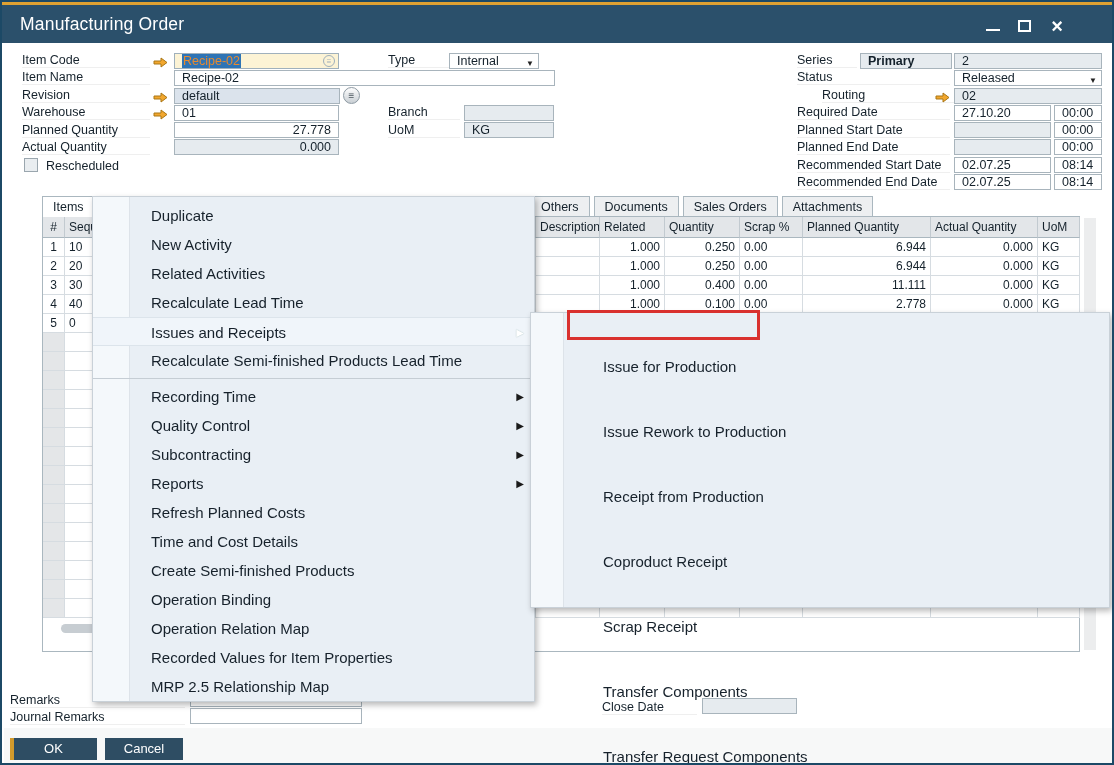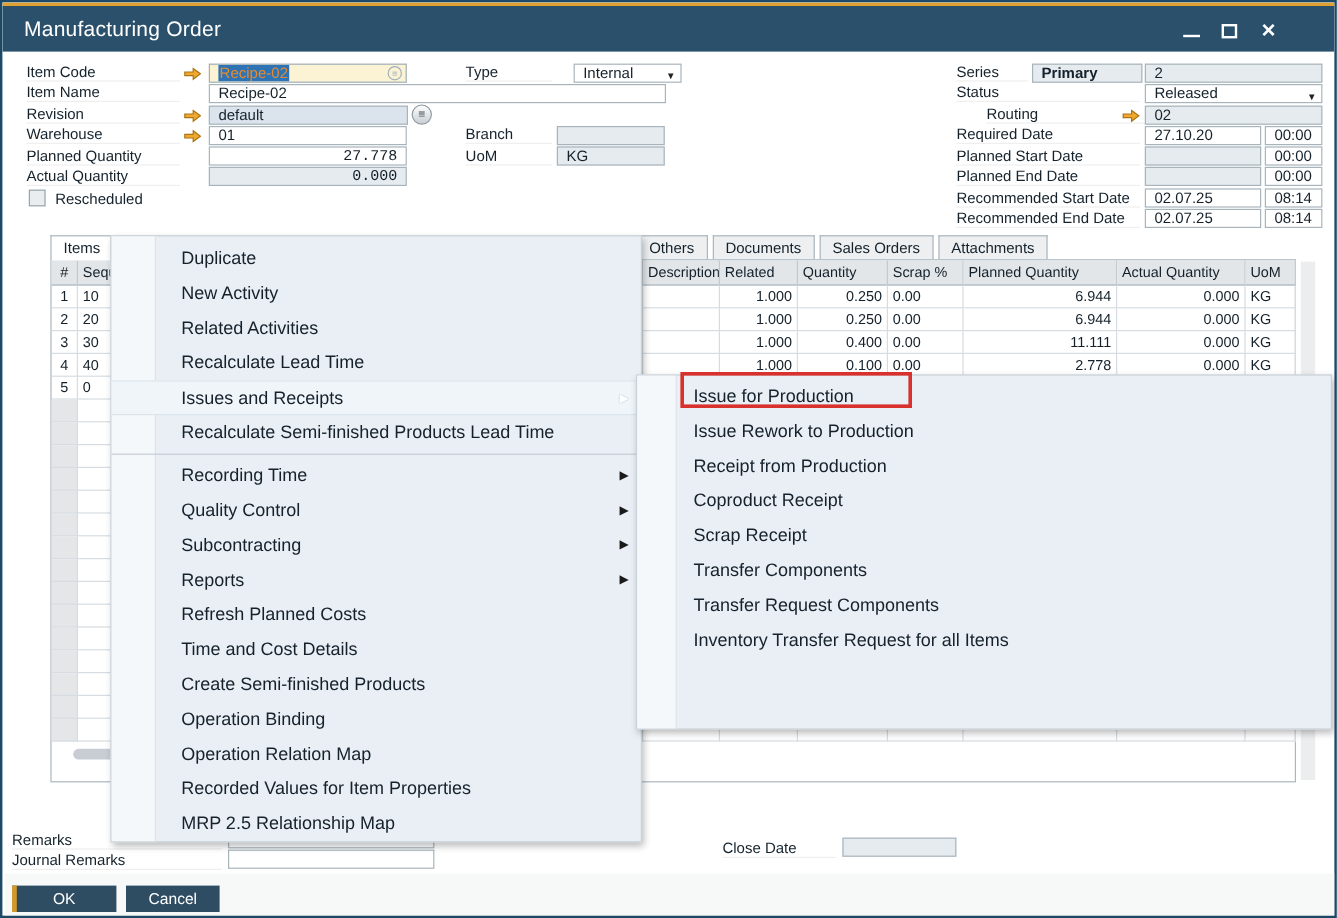--- a/index.html
+++ b/index.html
@@ -15,21 +15,21 @@
   .winctl .bar { position:absolute; left:6px; top:14px; width:14px; height:2px; background:#FFF; }
   .winctl .sq  { position:absolute; left:6px; top:5px; width:13px; height:12px; border:2px solid #FFF; }
   .winctl.x { font-size:20px; line-height:20px; font-weight:bold; }
 
   .lbl { position:absolute; font-size:12.5px; color:#15222C; border-bottom:1px solid #EFEFEF; }
   .fld { position:absolute; height:16px; background:#FFF; border:1px solid #A8B4BC;
          font-size:12.5px; padding:0 7px; line-height:14px; white-space:nowrap; overflow:hidden; }
   .fld.gray { background:#E6EBEF; }
   .fld.bluegray { background:#DBE3EC; }
   .fld.cream { background:#FCF3D5; border-color:#9FB0BC; }
-  .fld.num { text-align:right;font-family:Liberation Mono, monospace; }
+  .fld.num { text-align:right; }
   .sel { background:#2E74B5; color:#E78A2E; padding:0 1px; }
   .ddl::after { content:"▼"; position:absolute; right:4px; top:3px; font-size:8px; color:#222; }
   .linkarrow { position:absolute; width:15px; height:12px; cursor:pointer; }
   .circbtn { position:absolute; width:17px; height:17px; border-radius:50%; border:1px solid #8E9AA3;
              background:linear-gradient(#FDFDFD,#C9CFD4); font-size:10px; line-height:15px;
              text-align:center; color:#4A555D; cursor:pointer; }
   .inlinecirc { position:absolute; right:3px; top:1px; width:12px; height:12px; border-radius:50%;
                 border:1px solid #9FB0BC; color:#9FB0BC; font-size:8px; line-height:11px; text-align:center; }
   .checkbox { position:absolute; width:14px; height:14px; background:#E9EDF0; border:1px solid #9AA6AE; }
 
@@ -55,21 +55,21 @@
   .menu { position:absolute; left:90px; top:194px; width:443px; height:506px; z-index:5;
           background:#E9EFF5; border:1px solid #C9D1D8; box-shadow:2px 3px 6px rgba(0,0,0,.28); }
   .menu .gutter { position:absolute; left:0; top:0; width:37px; height:100%;
                   background:#F4F8FB; border-right:1px solid #DDE3E9; }
   .submenu { position:absolute; left:528px; top:310px; width:580px; height:296px; z-index:6;
              background:#E9EFF5; border:1px solid #C9D1D8; box-shadow:2px 3px 6px rgba(0,0,0,.28); }
   .submenu .gutter { position:absolute; left:0; top:0; width:33px; height:100%;
                      background:#F4F8FB; border-right:1px solid #DDE3E9; }
   .mi { position:relative; height:29px; line-height:29px; font-size:15px; color:#16212B;
         padding-left:58px; white-space:nowrap; cursor:pointer; }
-  .submenu .mi { padding-left:47px; }
+  .submenu .mi { padding-left:72px;margin-top:36px; }
   .mi.hl { background:#F0F5FA; border-top:1px solid #DCE4EB; border-bottom:1px solid #DCE4EB; }
   .mi .sub-arrow { position:absolute; right:10px; top:0; font-size:10px; color:#1A1A1A; }
   .mi.hl .sub-arrow { color:#FFF; text-shadow:0 0 1px #8AA; }
   .msep { height:1px; background:#C5CDD4; margin:3px 0; }
 
   .redbox { position:absolute; left:565px; top:308px; width:193px; height:30px;
             border:3px solid #D9312E; z-index:7; }
 
   .btn { position:absolute; top:736px; height:22px; background:#2E4D63; color:#FFF;
          font-size:13px; text-align:center; line-height:21px; cursor:pointer; }
@@ -125,21 +125,21 @@
   <span class="lbl" style="left:20px;top:121px;width:128px;">Planned Quantity</span>
   <div class="fld num" style="left:172px;top:120px;width:165px;">27.778</div>
 
   <span class="lbl" style="left:20px;top:138px;width:128px;">Actual Quantity</span>
   <div class="fld gray num" style="left:172px;top:137px;width:165px;">0.000</div>
 
   <span class="checkbox" style="left:22px;top:156px;"></span>
   <span class="lbl" style="left:44px;top:157px;border:none;">Rescheduled</span>
 
   <span class="lbl" style="left:386px;top:51px;width:72px;">Type</span>
-  <div class="fld ddl" style="left:476px;top:51px;width:90px;">Internal</div>
+  <div class="fld ddl" style="left:447px;top:51px;width:90px;">Internal</div>
 
   <span class="lbl" style="left:386px;top:103px;width:72px;">Branch</span>
   <div class="fld gray" style="left:462px;top:103px;width:90px;"></div>
 
   <span class="lbl" style="left:386px;top:121px;width:72px;">UoM</span>
   <div class="fld gray" style="left:462px;top:120px;width:90px;">KG</div>
 
   <span class="lbl" style="left:795px;top:51px;width:60px;">Series</span>
   <div class="fld gray" style="left:858px;top:51px;width:92px;font-weight:bold;">Primary</div>
   <div class="fld gray" style="left:952px;top:51px;width:148px;">2</div>

